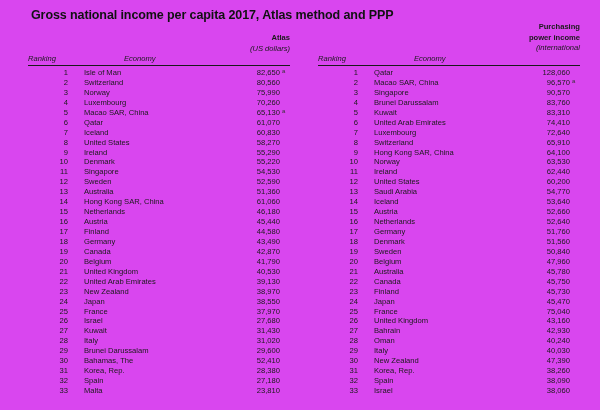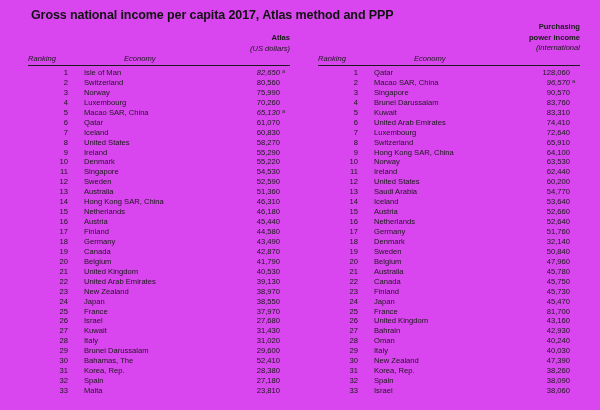--- a/index.html
+++ b/index.html
@@ -140,21 +140,21 @@
   }
   .row .c-note {
     position: absolute;
     right: 0px;
     top: 0.4px;
     width: 8px;
     text-align: left;
     font-size: 6px;
     color: #333;
   }
-  .row.em .c-val { font-style: italic; }
+  .row.em .c-val { }
 </style>
 </head>
 <body>
 
 <div id="page">
 
   <div class="doc-title">Gross national income per capita 2017, Atlas method and PPP</div>
 
   <div class="tables">
 
@@ -236,21 +236,21 @@
             <span class="c-val">52,590</span>
           </div>
           <div class="row">
             <span class="c-rank">13</span>
             <span class="c-econ">Australia</span>
             <span class="c-val">51,360</span>
           </div>
           <div class="row">
             <span class="c-rank">14</span>
             <span class="c-econ">Hong Kong SAR, China</span>
-            <span class="c-val">46,310</span>
+            <span class="c-val">61,060</span>
           </div>
           <div class="row">
             <span class="c-rank">15</span>
             <span class="c-econ">Netherlands</span>
             <span class="c-val">46,180</span>
           </div>
           <div class="row">
             <span class="c-rank">16</span>
             <span class="c-econ">Austria</span>
             <span class="c-val">45,440</span>
@@ -441,21 +441,21 @@
             <span class="c-val">52,640</span>
           </div>
           <div class="row">
             <span class="c-rank">17</span>
             <span class="c-econ">Germany</span>
             <span class="c-val">51,760</span>
           </div>
           <div class="row">
             <span class="c-rank">18</span>
             <span class="c-econ">Denmark</span>
-            <span class="c-val">32,140</span>
+            <span class="c-val">51,560</span>
           </div>
           <div class="row">
             <span class="c-rank">19</span>
             <span class="c-econ">Sweden</span>
             <span class="c-val">50,840</span>
           </div>
           <div class="row">
             <span class="c-rank">20</span>
             <span class="c-econ">Belgium</span>
             <span class="c-val">47,960</span>
@@ -476,21 +476,21 @@
             <span class="c-val">45,730</span>
           </div>
           <div class="row">
             <span class="c-rank">24</span>
             <span class="c-econ">Japan</span>
             <span class="c-val">45,470</span>
           </div>
           <div class="row">
             <span class="c-rank">25</span>
             <span class="c-econ">France</span>
-            <span class="c-val">81,700</span>
+            <span class="c-val">75,040</span>
           </div>
           <div class="row">
             <span class="c-rank">26</span>
             <span class="c-econ">United Kingdom</span>
             <span class="c-val">43,160</span>
           </div>
           <div class="row">
             <span class="c-rank">27</span>
             <span class="c-econ">Bahrain</span>
             <span class="c-val">42,930</span>

